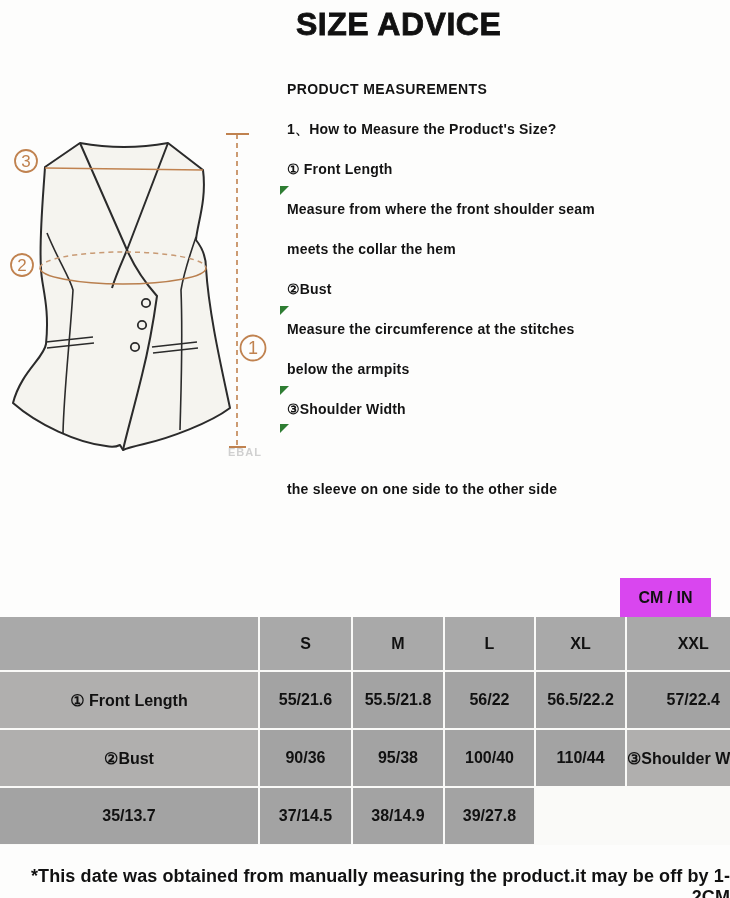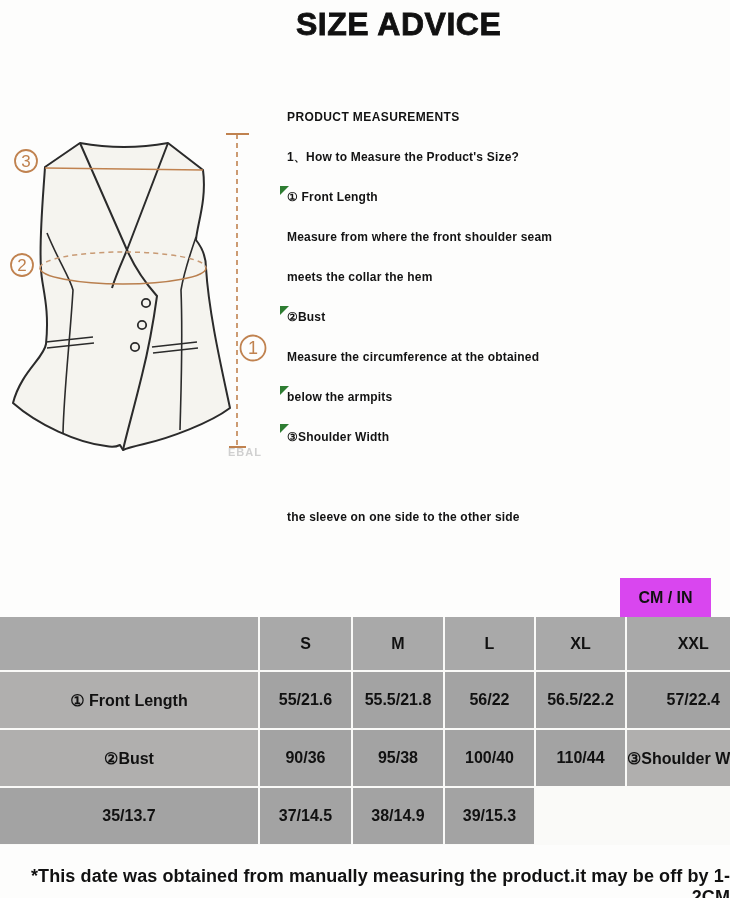--- a/index.html
+++ b/index.html
@@ -6,22 +6,22 @@
   .page{
     position:relative;width:730px;height:898px;overflow:hidden;
     background:#fdfdfc;color:#111;
     font-family:"Liberation Sans",sans-serif;
   }
   .title{
     position:absolute;top:6px;left:296px;font-size:32px;font-weight:700;
     letter-spacing:.5px;-webkit-text-stroke:.8px #111;white-space:nowrap;
   }
   .txt{
-    position:absolute;left:287px;font-weight:700;font-size:12px;color:#131313;
-    white-space:nowrap;letter-spacing:.2px;line-height:18px;margin-top:28px;
+    position:absolute;left:287px;font-weight:700;font-size:14px;color:#131313;
+    white-space:nowrap;letter-spacing:.2px;line-height:18px;
   }
   .t-section{top:80px;letter-spacing:.4px;}
   .t-question{top:120px;}
   .t-h1{top:160px;}
   .t-l1a{top:200px;}
   .t-l1b{top:240px;}
   .t-h2{top:280px;}
   .t-l2a{top:320px;}
   .t-l2b{top:360px;}
   .t-h3{top:400px;}
@@ -122,21 +122,21 @@
   <div class="txt t-section">PRODUCT MEASUREMENTS</div>
   <div class="txt t-question">1、How to Measure the Product's Size?</div>
 
   <div class="txt t-h1">① Front Length</div>
   <div class="marker m1"></div>
   <div class="txt t-l1a">Measure from where the front shoulder seam</div>
   <div class="txt t-l1b">meets the collar the hem</div>
 
   <div class="txt t-h2">②Bust</div>
   <div class="marker m2"></div>
-  <div class="txt t-l2a">Measure the circumference at the obtained</div>
+  <div class="txt t-l2a">Measure the circumference at the stitches</div>
   <div class="txt t-l2b">below the armpits</div>
 
   <div class="marker m3"></div>
   <div class="txt t-h3">③Shoulder Width</div>
   <div class="marker m4"></div>
   <div class="txt t-l3b">the sleeve on one side to the other side</div>
 
   <div class="unit-badge">CM / IN</div>
 
   <div class="size-table">
@@ -157,18 +157,18 @@
     <div class="cell label">②Bust</div>
     <div class="cell value">90/36</div>
     <div class="cell value">95/38</div>
     <div class="cell value">100/40</div>
     <div class="cell value">110/44</div>
 
     <div class="cell label">③Shoulder Width</div>
     <div class="cell value">35/13.7</div>
     <div class="cell value">37/14.5</div>
     <div class="cell value">38/14.9</div>
-    <div class="cell value">39/15.3</div>
+    <div class="cell value">39/27.8</div>
   </div>
 
   <div class="footnote">*This date was obtained from manually measuring the product.it may be off by 1-2CM</div>
 
 </div>
 
 </body></html>

